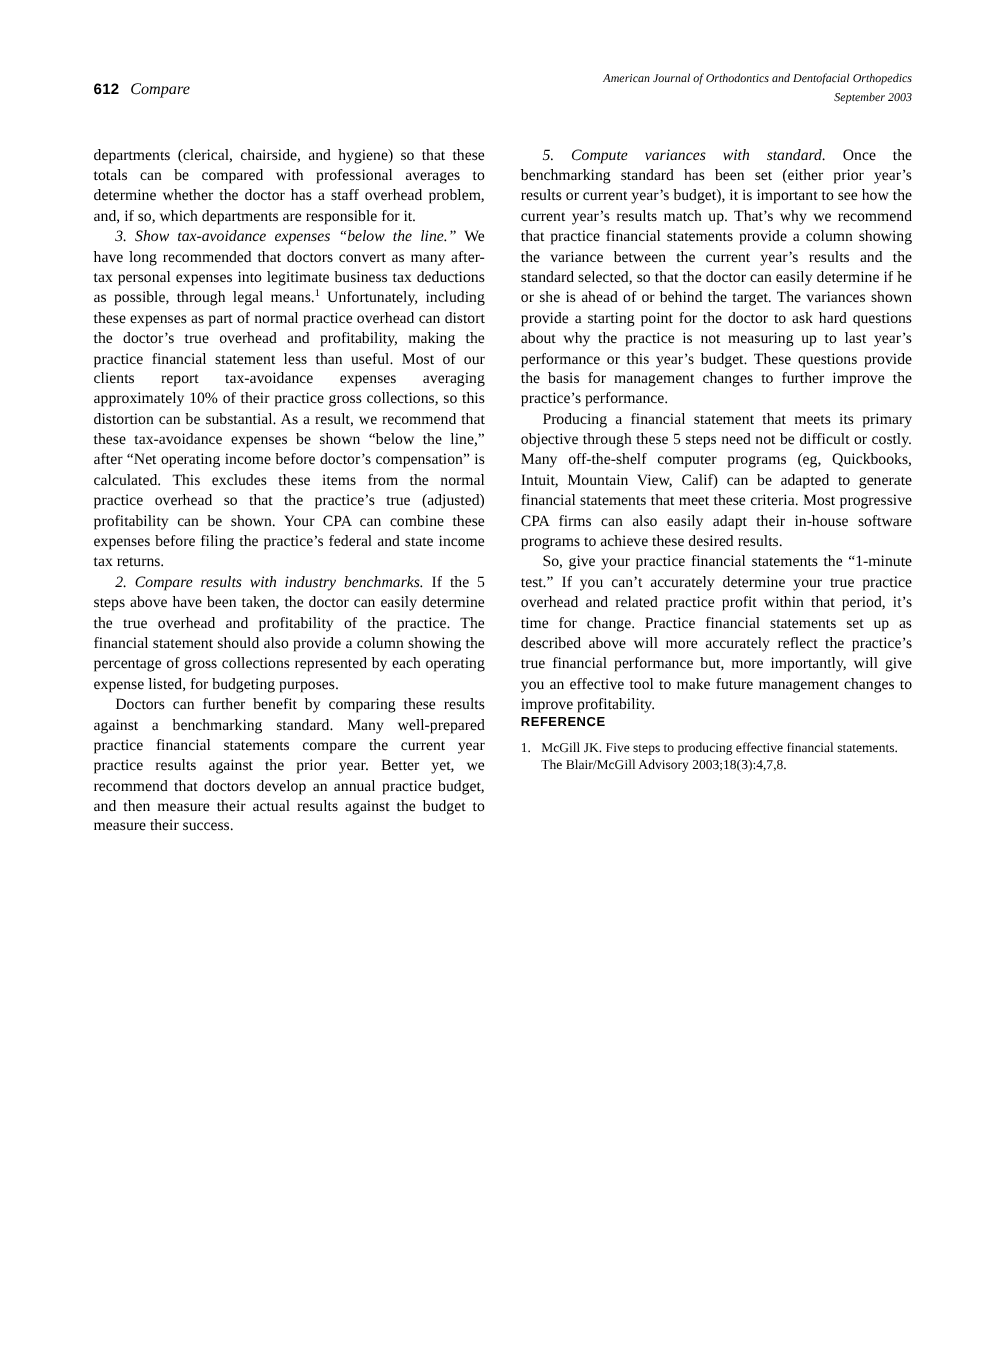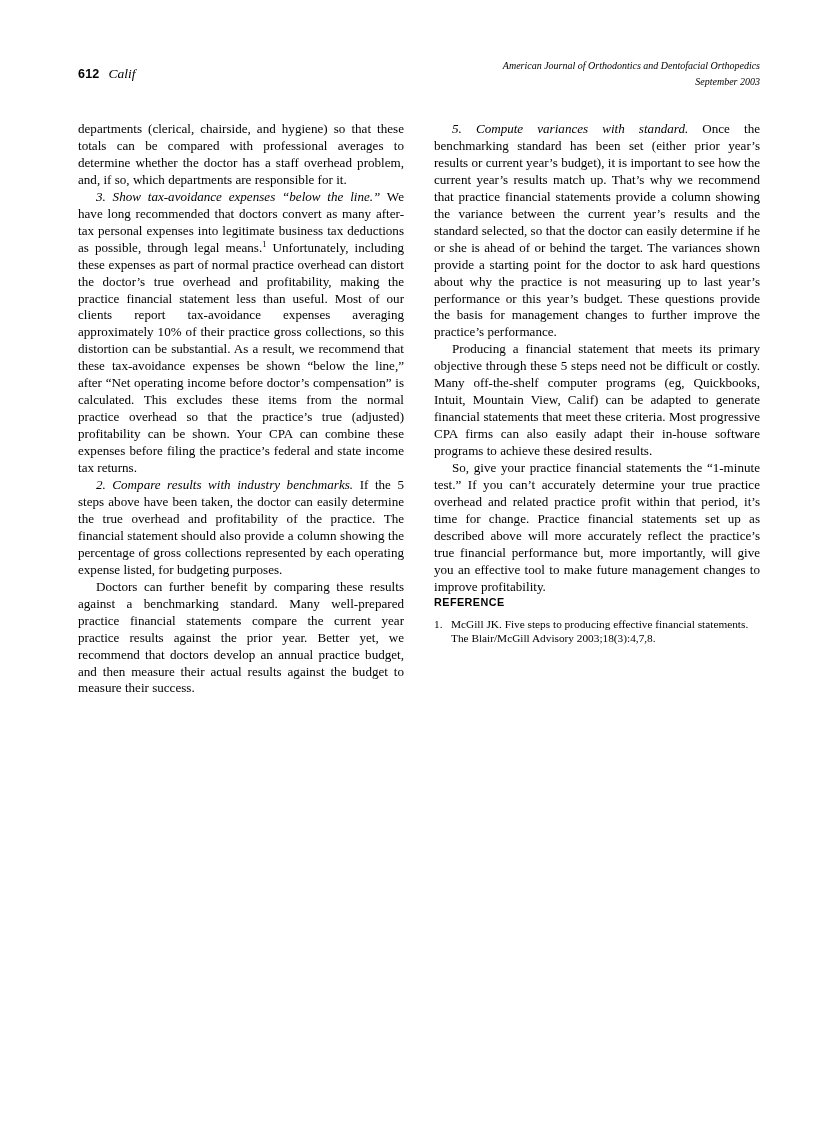--- a/index.html
+++ b/index.html
@@ -116,21 +116,21 @@
   }
 </style>
 </head>
 <body>
 
 <div class="page">
 
   <div class="running-head">
     <div class="rh-left">
       <span class="folio">612</span>
-      <span class="author-head">Calif</span>
+      <span class="author-head">Compare</span>
     </div>
     <div class="rh-right">
       <div>American Journal of Orthodontics and Dentofacial Orthopedics</div>
       <div>September 2003</div>
     </div>
   </div>
 
   <div class="columns">
 
     <div class="col col-left">

